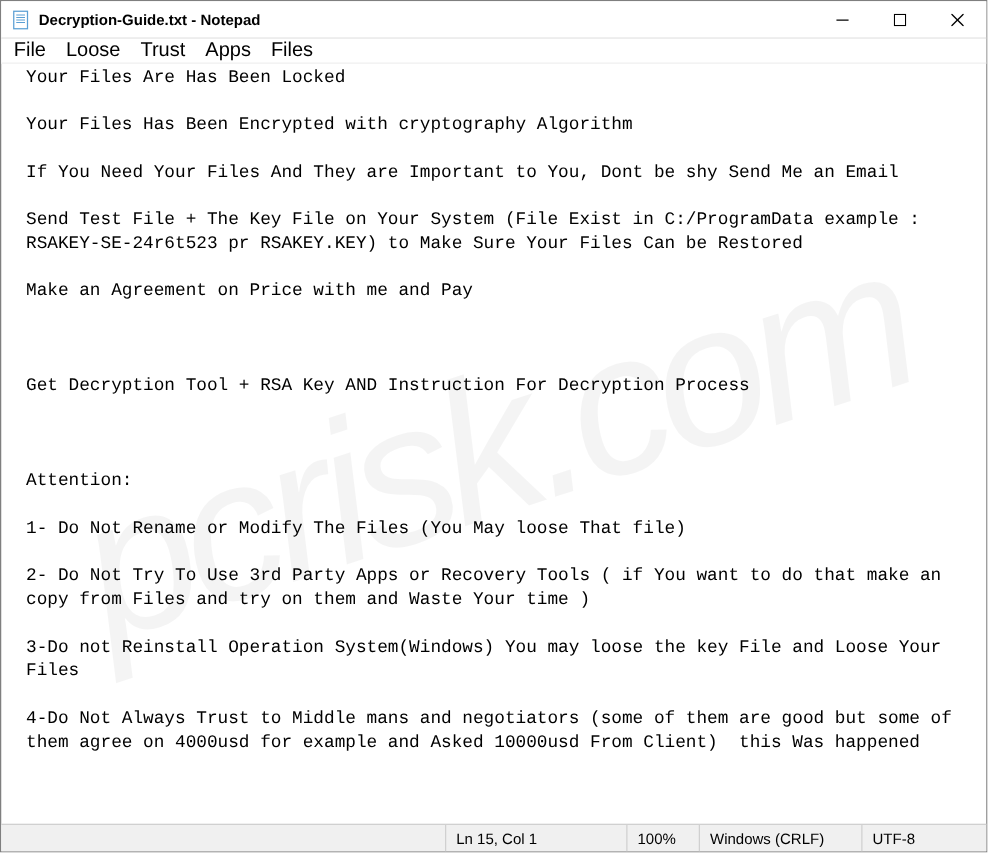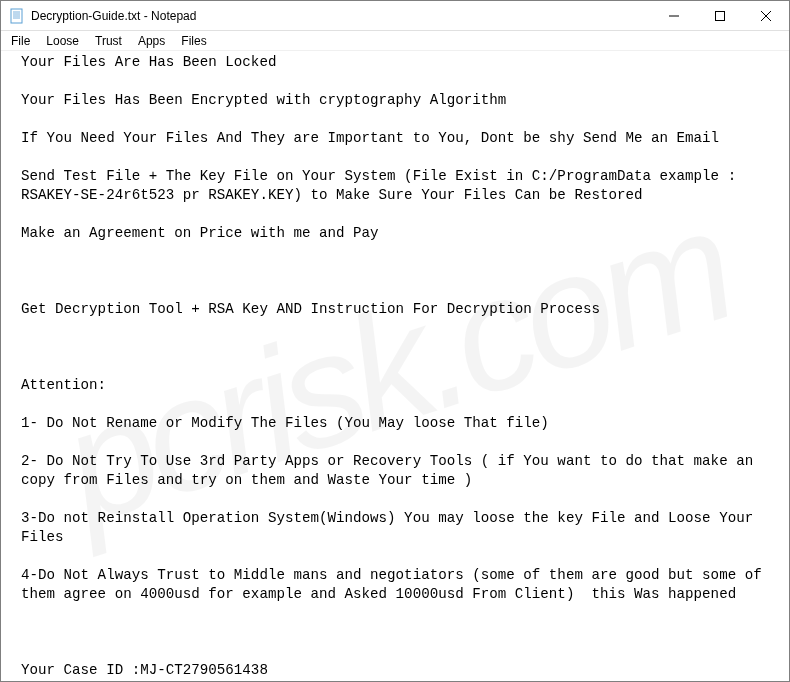--- a/index.html
+++ b/index.html
@@ -22,20 +22,21 @@
       display: flex;
       flex-direction: column;
     }
     .titlebar {
       height: 30px;
       background: #ffffff;
       display: flex;
       align-items: center;
       justify-content: space-between;
       border-bottom: 1px solid #e0e0e0;
+      font-weight: bold;
     }
     .titlebar-left {
       display: flex;
       align-items: center;
       padding-left: 8px;
     }
     .notepad-icon {
       width: 16px;
       height: 16px;
       margin-right: 6px;
@@ -64,21 +65,21 @@
     }
     .menubar {
       height: 20px;
       background: #ffffff;
       padding: 0 2px;
       display: flex;
       align-items: center;
       border-bottom: 1px solid #f0f0f0;
     }
     .menu-item {
-      font-size: 12px;
+      font-size: 16px;
       padding: 6px 8px;
       cursor: pointer;
       color: #000;
     }
     .content {
       flex: 1;
       padding: 2px 20px;
       font-family: Consolas, "Courier New", monospace;
       font-size: 14.2px;
       line-height: 19px;
@@ -190,13 +191,20 @@
 3-Do not Reinstall Operation System(Windows) You may loose the key File and Loose Your Files
 
 4-Do Not Always Trust to Middle mans and negotiators (some of them are good but some of them agree on 4000usd for example and Asked 10000usd From Client)  this Was happened
 
 
 
 Your Case ID :MJ-CT2790561438
 
 OUR Email    :Hushange_delbar@outlook.com</span><div class="watermark">pcrisk.com</div></div>
 
+  <div class="statusbar">
+    <div class="status-spacer"></div>
+    <div class="status-cell" style="width:145px">Ln 15, Col 1</div>
+    <div class="status-cell" style="width:58px">100%</div>
+    <div class="status-cell" style="width:130px">Windows (CRLF)</div>
+    <div class="status-cell" style="width:100px">UTF-8</div>
+  </div>
 </div>
 
 </body></html>

